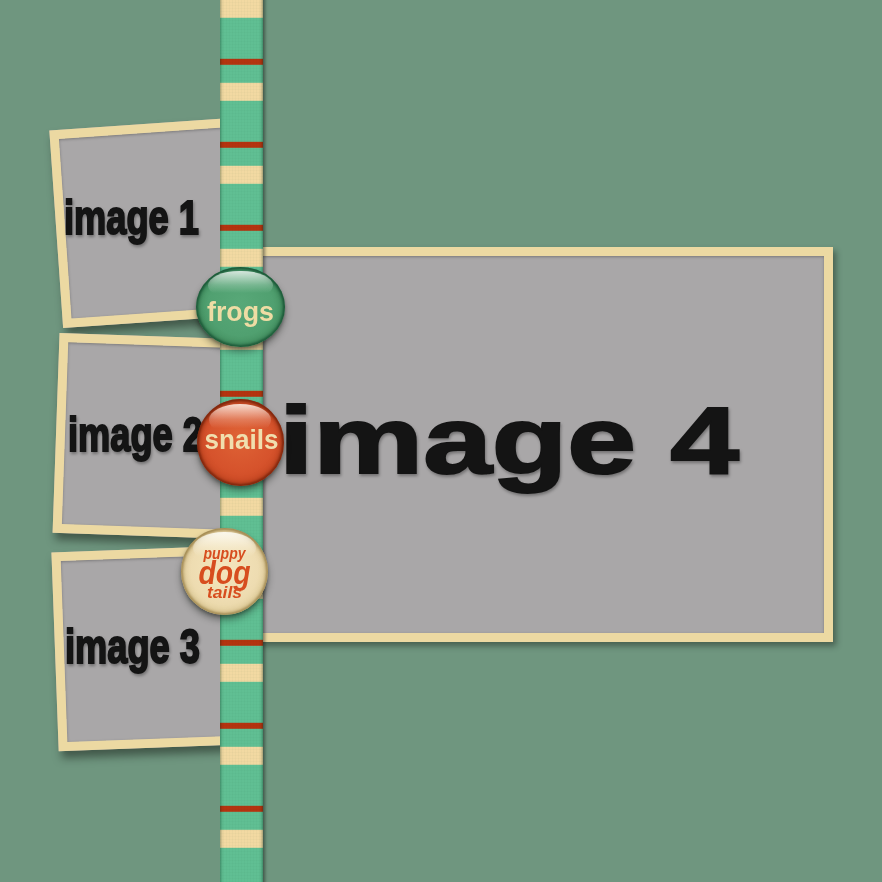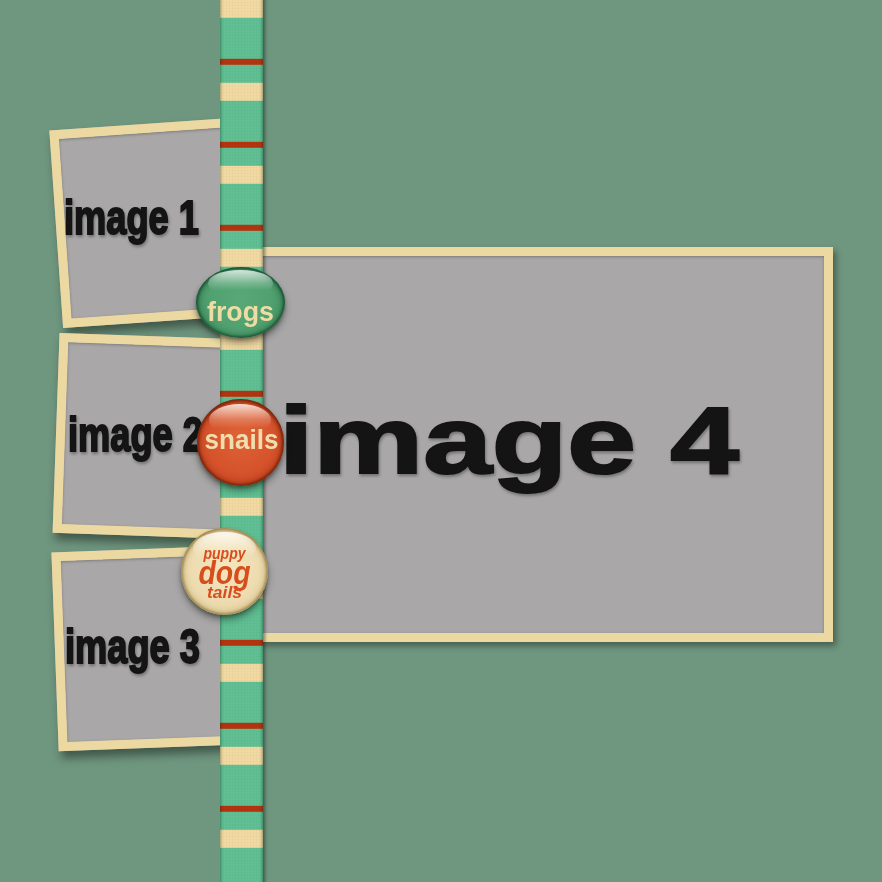--- a/index.html
+++ b/index.html
@@ -46,21 +46,21 @@
 <div style="position:absolute;left:219.5px;top:-6px;width:43px;height:894px;
   background-color:#60bf93;
   background-image:
     repeating-linear-gradient(90deg, rgba(0,60,30,0.025) 0 1px, rgba(0,0,0,0) 1px 3px),
     repeating-linear-gradient(0deg, rgba(0,60,30,0.02) 0 1px, rgba(0,0,0,0) 1px 3px),
     repeating-linear-gradient(180deg, #f2d9a2 0px, #f2d9a2 18px, #60bf93 18px, #60bf93 59px, #b5330f 59px, #b5330f 65px, #60bf93 65px, #60bf93 83px);
   background-position:0 0,0 0,0 5.8px;
   box-shadow:inset 1.5px 0 2px rgba(0,40,20,.28), inset -1.5px 0 2px rgba(0,40,20,.28), 3px 1px 3px -1px rgba(10,15,10,.45);
 "></div>
 
-<div class="badge" style="left:196px;top:266.5px;width:89px;height:71px;
+<div class="badge" style="left:196px;top:266.5px;width:89px;height:80px;
   background:radial-gradient(circle at 50% 45%, #58a878 0%, #50a070 52%, #499564 76%, #398156 90%, #2a6f48 100%);
   box-shadow:0 5px 7px rgba(20,25,20,.42), 0 2px 3px rgba(20,25,20,.3), inset 0 0 6px 2px rgba(16,75,45,.5), inset 0 3px 5px -1px rgba(16,75,45,.28), inset 0 0 2px 2px rgba(14,66,40,.55);">
   <div class="hl" style="background:linear-gradient(rgba(255,255,255,.78), rgba(255,255,255,.22) 48%, rgba(255,255,255,0) 76%)"></div>
 
   <svg width="89" height="89" viewBox="0 0 89 89">
     <text x="44.5" y="53.5" text-anchor="middle" font-family="Liberation Sans, sans-serif" font-weight="bold" font-size="28" fill="#eedca4" textLength="67" lengthAdjust="spacingAndGlyphs">frogs</text>
   </svg>
 </div>
 
 <div class="badge" style="left:196.5px;top:399px;width:87px;height:87px;

